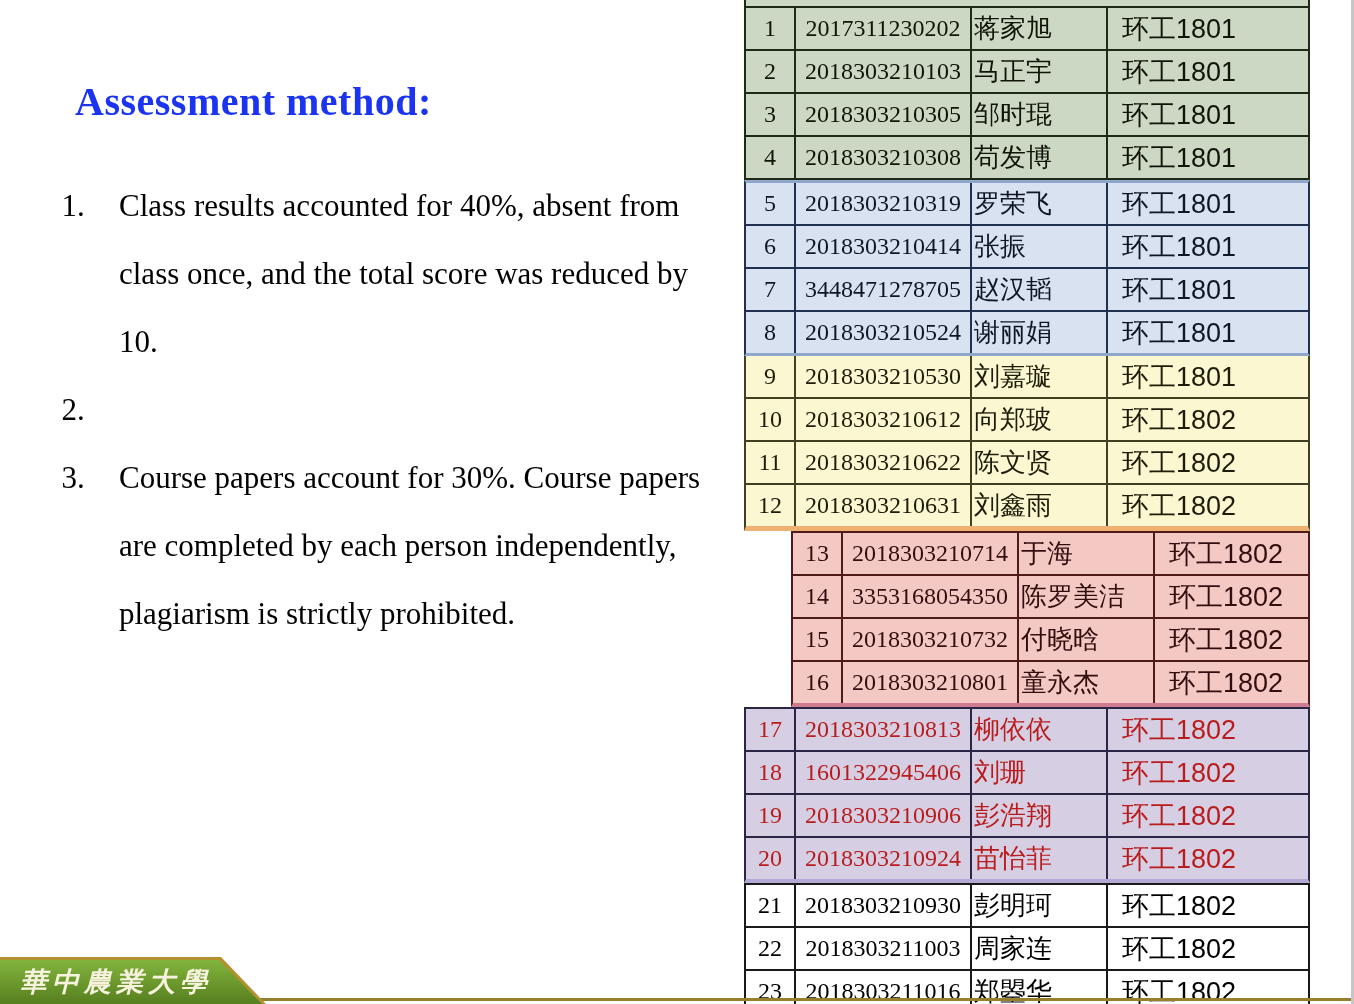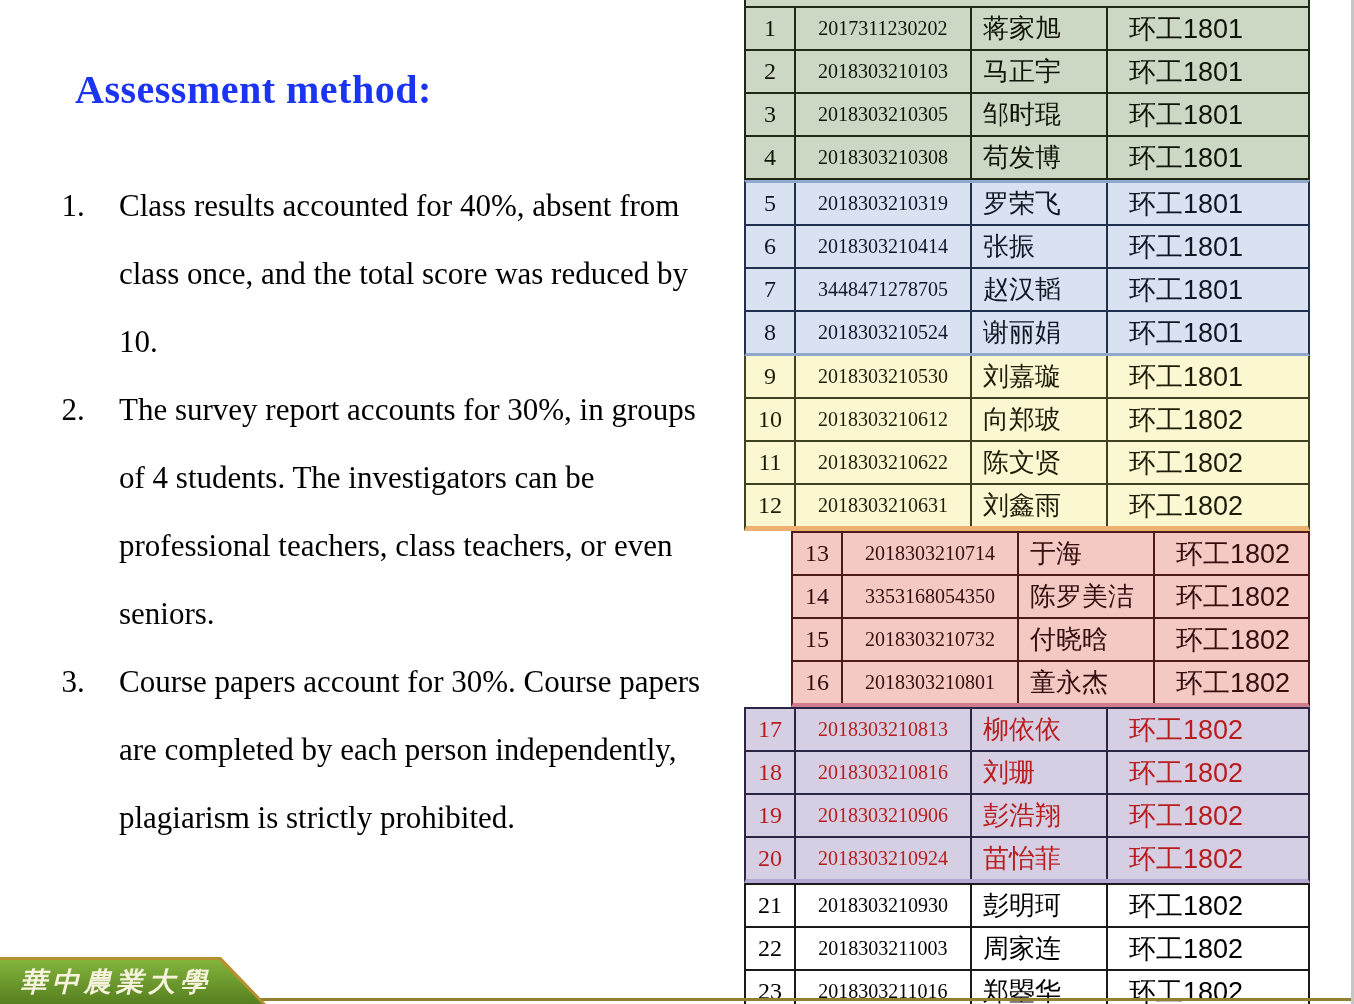--- a/index.html
+++ b/index.html
@@ -2,39 +2,39 @@
 <html><head>
 <meta charset="utf-8">
 <style>
   html,body{margin:0;padding:0;background:#ffffff;}
   .slide{
     position:relative;width:1354px;height:1004px;background:#ffffff;
     overflow:hidden;font-family:"Liberation Serif","DejaVu Serif",serif;
   }
   
   .title{
-    position:absolute;left:75px;top:66px;
+    position:absolute;left:75px;top:78px;
     font-size:40px;font-weight:bold;letter-spacing:0.5px;
     font-family:"Liberation Serif","DejaVu Serif",serif;
   }
   .list{position:absolute;left:48px;top:172px;width:680px;}
   .li-item{display:flex;font-size:31px;line-height:68px;color:#000;}
   .li-num{width:50px;flex:none;text-align:center;}
   .li-text{width:612px;margin-left:21px;}
   
   .table{position:absolute;left:744px;top:0;width:566px;}
   .table-top-strip{height:6px;background:#ccd8c4;border-left:2px solid #1e2a16;border-right:2px solid #1e2a16;}
   .tgroup{box-sizing:border-box;}
   .trow{display:grid;grid-template-columns:50px 176px 136px 1fr;height:41px;border-bottom:2px solid var(--line);}
   .trow.last{border-bottom:none;}
   .cell{display:flex;align-items:center;overflow:hidden;white-space:nowrap;}
   .c-no{justify-content:center;font-family:"Liberation Serif","DejaVu Serif",serif;font-size:24px;border-right:2px solid var(--line);}
-  .c-id{justify-content:center;font-family:"Liberation Serif","DejaVu Serif",serif;font-size:20px;border-right:2px solid var(--line);}
-  .c-name{padding-left:11px;font-family:"Liberation Sans","DejaVu Sans",sans-serif;font-size:26px;border-right:2px solid var(--line);}
-  .c-cls{padding-left:21px;font-family:"Liberation Sans","DejaVu Sans",sans-serif;font-size:27px;}
+  .c-id{justify-content:center;font-family:"Liberation Serif","DejaVu Serif",serif;font-size:24px;border-right:2px solid var(--line);}
+  .c-name{padding-left:2px;font-family:"Liberation Sans","DejaVu Sans",sans-serif;font-size:26px;border-right:2px solid var(--line);}
+  .c-cls{padding-left:14px;font-family:"Liberation Sans","DejaVu Sans",sans-serif;font-size:27px;}
   
   .gold-line{position:absolute;left:0;top:998px;width:100%;height:3px;}
   .logo-banner{
     position:absolute;left:0;top:957px;width:268px;height:47px;
     clip-path:polygon(0 0,221px 0,266px 100%,0 100%);
     filter:drop-shadow(0 -2px 2px rgba(0,0,0,0.35));
   }
   .logo-banner .inner{
     position:absolute;left:0;top:3px;width:266px;height:44px;
     clip-path:polygon(0 0,219px 0,262px 100%,0 100%);
@@ -53,21 +53,20 @@
 
   <div class="title" style="color: rgb(27, 52, 242);">Assessment method:</div>
 
   <div class="list">
     <div class="li-item">
       <span class="li-num">1.</span>
       <span class="li-text">Class results accounted for 40%, absent from class once, and the total score was reduced by 10.</span>
     </div>
     <div class="li-item">
       <span class="li-num">2.</span>
-      <span class="li-text">The survey report accounts for 30%, in groups of 4 students. The investigators can be professional teachers, class teachers, or even seniors.</span>
     </div>
     <div class="li-item">
       <span class="li-num">3.</span>
       <span class="li-text">Course papers account for 30%. Course papers are completed by each person independently, plagiarism is strictly prohibited.</span>
     </div>
   </div>
 
   <div class="table">
     <div class="table-top-strip"></div>
   <div class="tgroup" style="background: rgb(204, 216, 196); color: rgb(16, 20, 8); --line: #1e2a16; border-width: 2px; border-style: solid; border-color: rgb(30, 42, 22);">
@@ -176,21 +175,21 @@
       </div>
       <div class="tgroup" style="background: rgb(214, 207, 228); color: #b91c1c; --line: #2b2545; border-width: 2px 2px 4px; border-style: solid; border-color: rgb(43, 37, 69) rgb(43, 37, 69) rgb(182, 168, 212);">
         <div class="trow">
           <div class="cell c-no">17</div>
           <div class="cell c-id">2018303210813</div>
           <div class="cell c-name">柳依依</div>
           <div class="cell c-cls">环工1802</div>
         </div>
         <div class="trow">
           <div class="cell c-no">18</div>
-          <div class="cell c-id">2018303210816</div>
+          <div class="cell c-id">1601322945406</div>
           <div class="cell c-name">刘珊</div>
           <div class="cell c-cls">环工1802</div>
         </div>
         <div class="trow">
           <div class="cell c-no">19</div>
           <div class="cell c-id">2018303210906</div>
           <div class="cell c-name">彭浩翔</div>
           <div class="cell c-cls">环工1802</div>
         </div>
         <div class="trow last">

